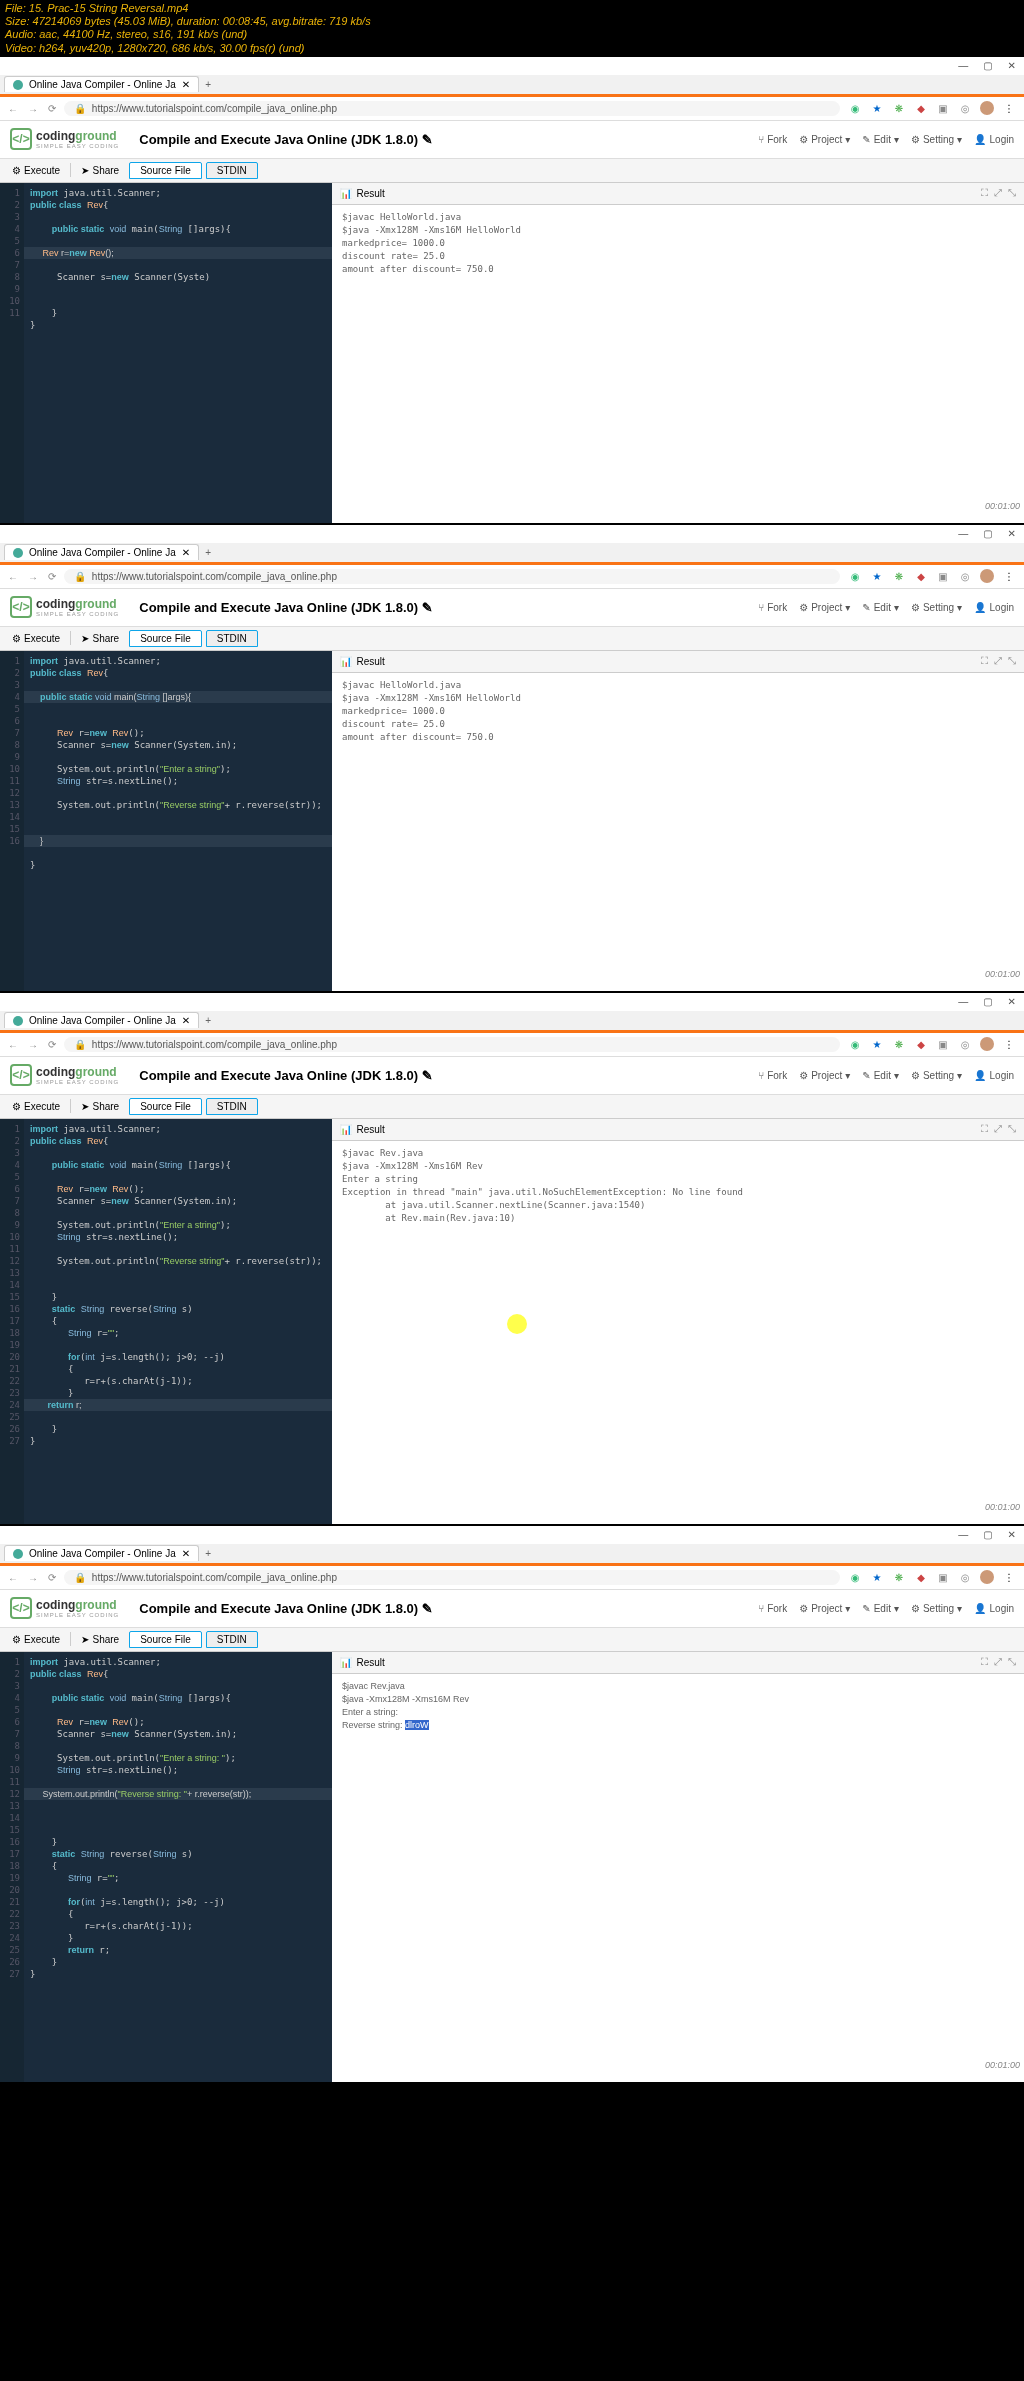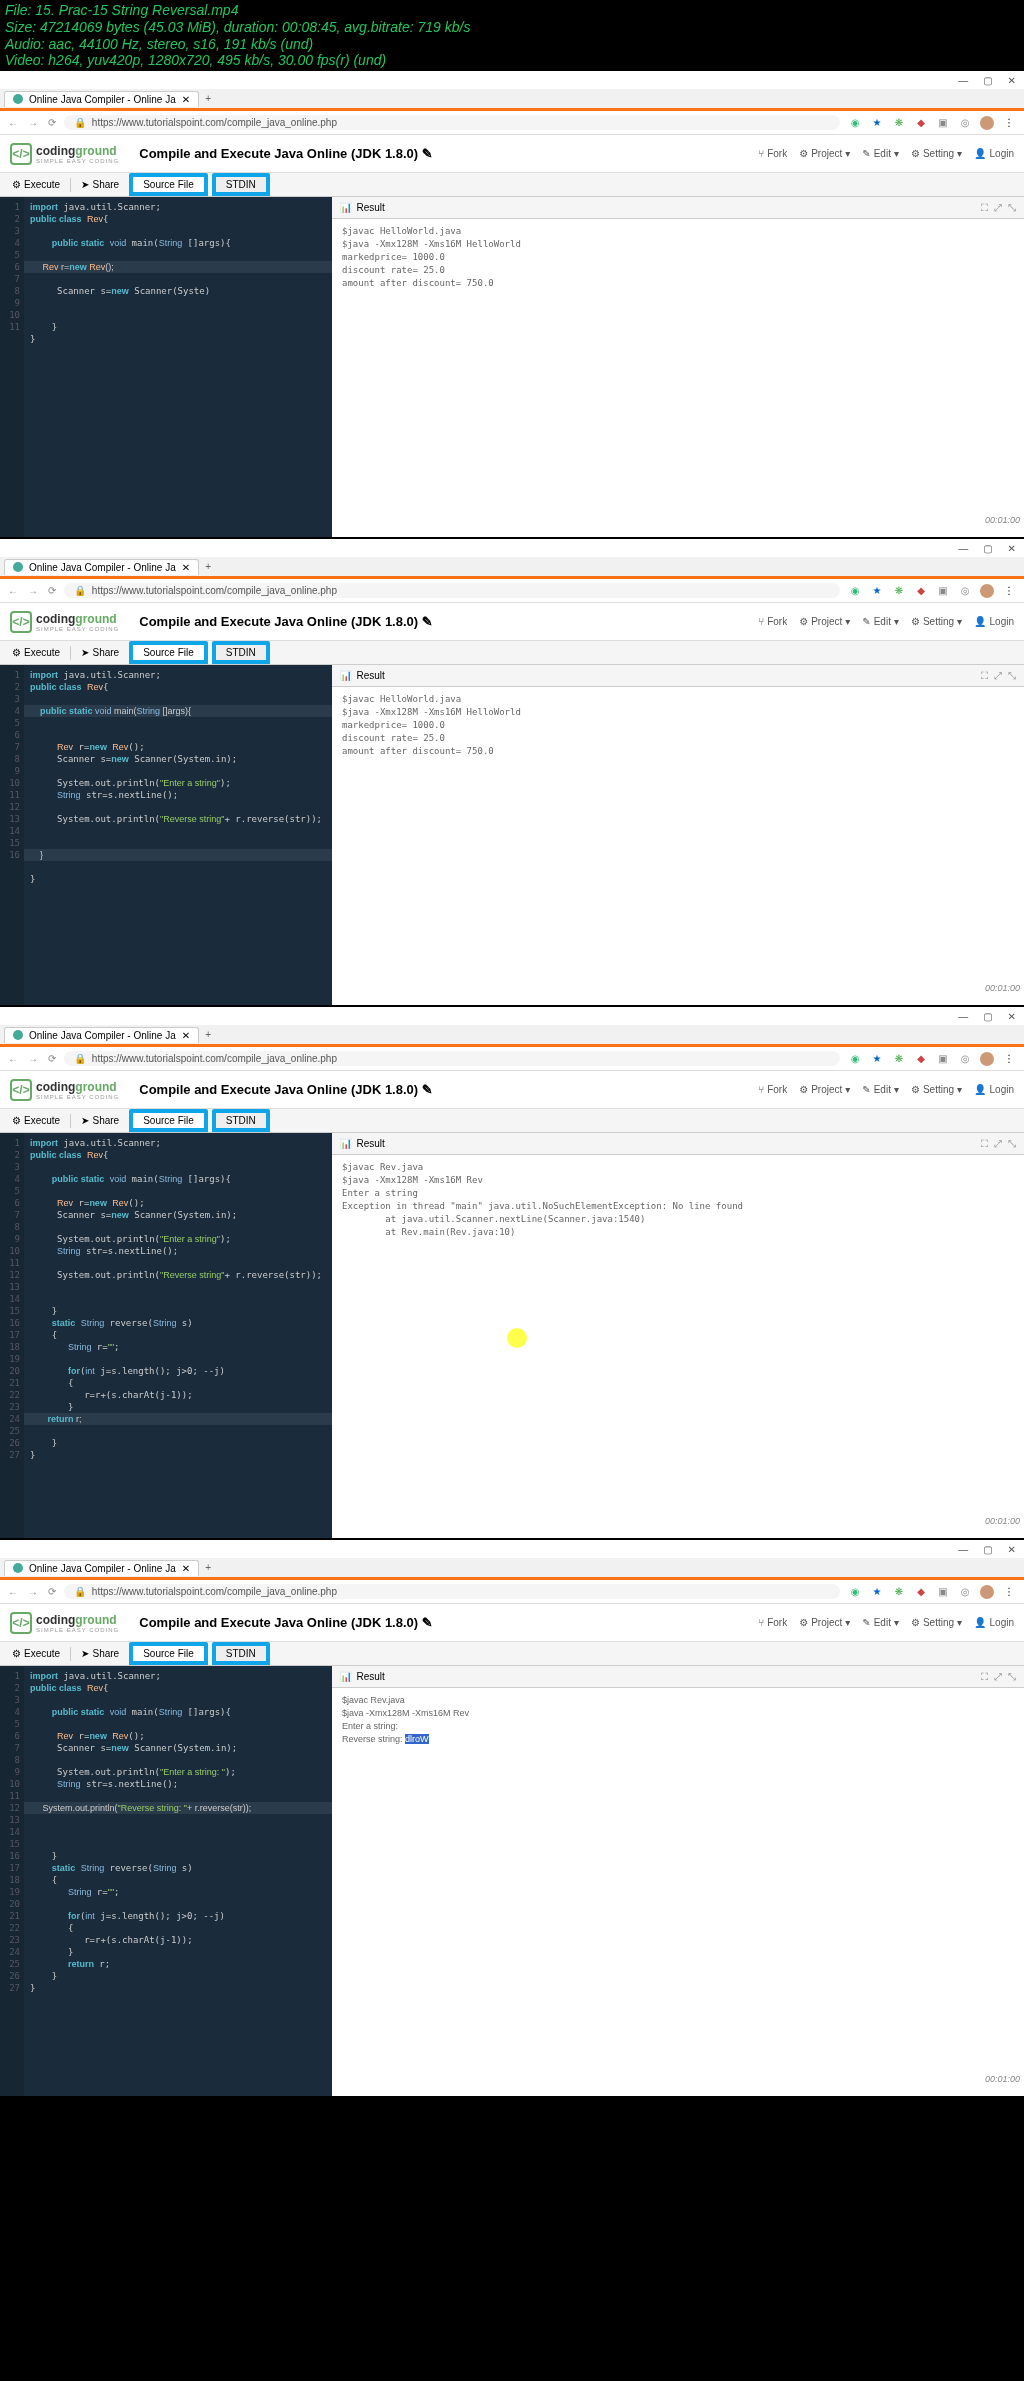--- a/index.html
+++ b/index.html
@@ -1,17 +1,17 @@
 <!DOCTYPE html>
 <html><head>
 <meta charset="utf-8">
 <style>
 * { margin: 0; padding: 0; box-sizing: border-box; font-family: Arial, sans-serif; }
 body { background: #000; font-size: 10px; }
-.overlay-text { color: #22c55e; font-style: italic; font-family: 'Times New Roman', serif; font-size: 14px; padding: 2px 5px; line-height: 1.2; }
+.overlay-text { color: #eab308; font-style: italic; font-family: 'Times New Roman', serif; font-size: 11px; padding: 2px 5px; line-height: 1.2; }
 .screenshot { width: 1024px; background: #fff; margin-bottom: 2px; position: relative; }
 .window-bar { background: #fff; height: 18px; display: flex; align-items: center; justify-content: flex-end; padding: 0 8px; gap: 15px; color: #555; }
 .window-bar span { cursor: pointer; }
 .tab-bar { background: #f1f1f1; height: 22px; display: flex; align-items: center; padding: 0 4px; border-bottom: 3px solid #f97316; }
 .tab { background: #fff; border: 1px solid #ccc; border-bottom: none; padding: 2px 8px; font-size: 10px; display: flex; align-items: center; gap: 6px; border-radius: 3px 3px 0 0; }
 .tab-icon { width: 10px; height: 10px; background: #4a9; border-radius: 50%; }
 .new-tab { padding: 2px 6px; color: #666; }
 .addr-bar { height: 24px; display: flex; align-items: center; padding: 0 8px; gap: 8px; border-bottom: 1px solid #ddd; }
 .nav-arrows { color: #888; display: flex; gap: 10px; }
 .addr-input { flex: 1; background: #f5f5f5; border-radius: 12px; padding: 2px 10px; font-size: 10px; color: #555; display: flex; align-items: center; gap: 5px; }
@@ -25,21 +25,21 @@
 .logo-text { font-size: 12px; }
 .logo-text b { color: #333; }
 .logo-text .green { color: #6a6; font-weight: bold; }
 .logo-sub { font-size: 6px; color: #999; letter-spacing: 1px; }
 .page-title { margin-left: 20px; font-size: 13px; font-weight: bold; }
 .header-right { margin-left: auto; display: flex; gap: 12px; font-size: 10px; color: #555; }
 .header-right span { display: flex; align-items: center; gap: 3px; }
 .toolbar { height: 24px; background: #f5f5f5; border-bottom: 1px solid #ccc; display: flex; align-items: center; padding: 0 6px; gap: 4px; font-size: 10px; }
 .tb-btn { padding: 2px 6px; display: flex; align-items: center; gap: 3px; }
 .tb-sep { width: 1px; height: 14px; background: #ccc; }
-.tb-tab { background: #fff; border: 4px solid #0ea5e9; padding: 2px 10px; border-radius: 2px 2px 0 0; }
+.tb-tab { background: #fff; border: 1px solid #0ea5e9; padding: 2px 10px; border-radius: 2px 2px 0 0; }
 .tb-tab.inactive { background: #eee; }
 .content { display: flex; height: 340px; }
 .editor { width: 332px; background: #1a2b3c; display: flex; }
 .gutter { width: 24px; background: #162633; color: #556; text-align: right; padding: 4px 4px 0 0; font-size: 9px; font-family: monospace; line-height: 12px; }
 .code { flex: 1; padding: 4px 6px; font-size: 9px; font-family: monospace; line-height: 12px; color: #ccc; white-space: pre; overflow: hidden; }
 .kw { color: #5bc; font-weight: bold; }
 .str { color: #9c6; }
 .type { color: #8bd; margin-top: 12px; }
 .cls { color: #fb8; }
 .result { flex: 1; background: #fff; display: flex; flex-direction: column; }
@@ -53,21 +53,21 @@
 .content.tall { height: 405px; }
 .content.xtall { height: 430px; }
 </style>
 </head>
 <body>
 
 <div class="overlay-text">
   <div>File: 15. Prac-15 String Reversal.mp4</div>
   <div>Size: 47214069 bytes (45.03 MiB), duration: 00:08:45, avg.bitrate: 719 kb/s</div>
   <div>Audio: aac, 44100 Hz, stereo, s16, 191 kb/s (und)</div>
-  <div>Video: h264, yuv420p, 1280x720, 495 kb/s, 30.00 fps(r) (und)</div>
+  <div>Video: h264, yuv420p, 1280x720, 686 kb/s, 30.00 fps(r) (und)</div>
 </div>
 
 <div class="screenshot">
   <div class="window-bar">
     <span>—</span>
     <span>▢</span>
     <span>✕</span>
   </div>
   <div class="tab-bar">
     <div class="tab">

